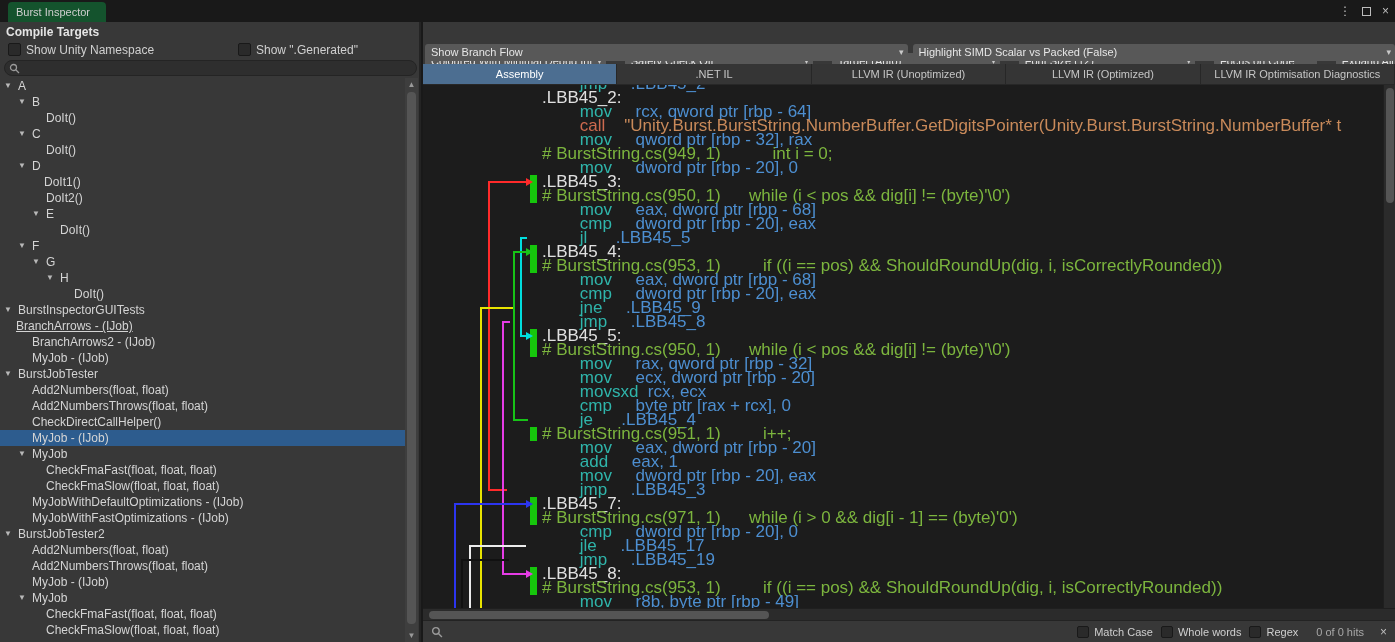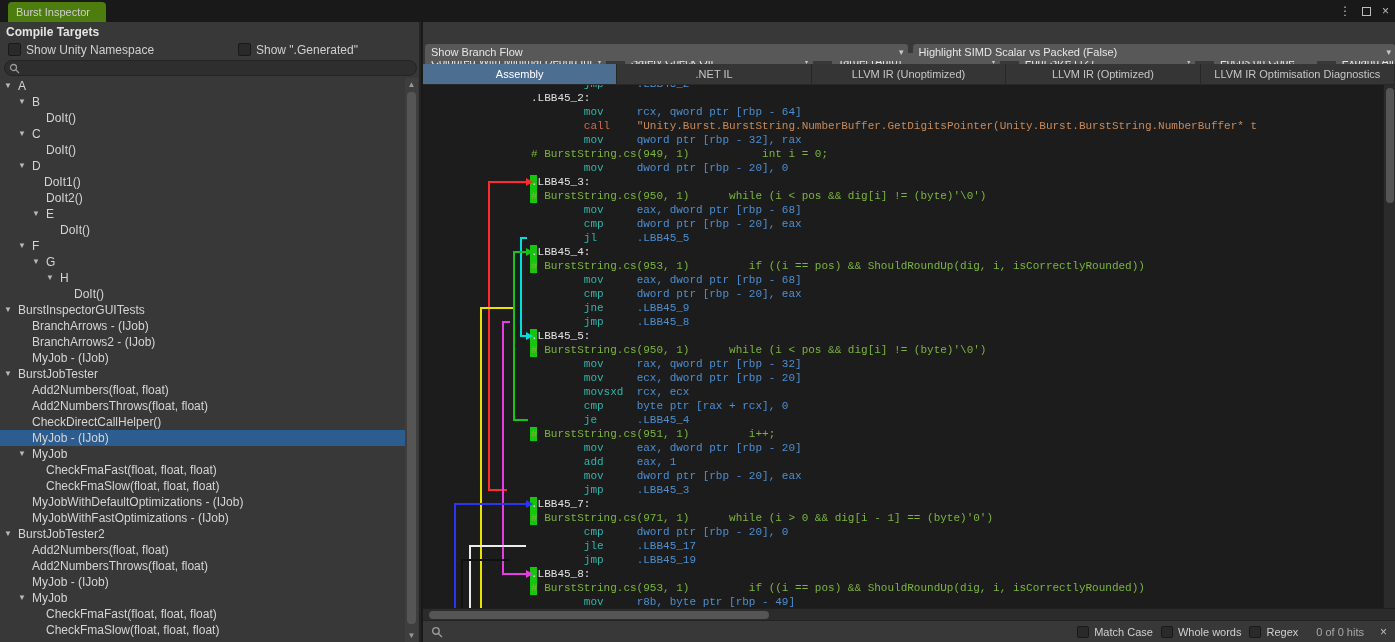--- a/index.html
+++ b/index.html
@@ -1,21 +1,21 @@
 <!DOCTYPE html>
 <html><head>
 <meta charset="utf-8">
 <style>
   * { margin:0; padding:0; box-sizing:border-box; }
   html,body { width:1395px; height:642px; overflow:hidden; }
   body { font-family:"Liberation Sans",sans-serif; background:#191919; position:relative; color:#d4d4d4; }
 
   
   .titlebar { position:absolute; top:0; left:0; width:1395px; height:22px; background:#191919; }
-  .doc-tab { position:absolute; left:8px; top:2px; height:20px; background:#4d7c0f; color:#cfcfcf;
+  .doc-tab { position:absolute; left:8px; top:2px; height:20px; background:#14532d; color:#cfcfcf;
              font-size:11px; line-height:20px; padding:0 16px 0 8px; border-radius:4px 4px 0 0; }
   .win-controls { position:absolute; right:6px; top:0; height:22px; display:flex; align-items:center; gap:11px;
                   color:#bdbdbd; font-size:12px; }
   .win-box { width:9px; height:9px; border:1px solid #bdbdbd; display:inline-block; }
 
   
   .left-panel { position:absolute; top:22px; left:0; width:421px; height:620px; background:#383838;
                 border-right:2px solid #242424; }
   .lp-title { position:absolute; top:3px; left:6px; font-size:12px; font-weight:bold; color:#e4e4e4; }
   .lp-checks { position:absolute; top:21px; left:8px; width:405px; height:15px; font-size:12px; color:#d0d0d0; }
@@ -56,22 +56,22 @@
   #toolbar-row2 > * { flex:1; }
 
   .tabs { position:absolute; top:42px; left:0; width:972px; height:21px; display:flex; background:#282828; }
   .tab { flex:1; background:#353535; border-right:1px solid #272727; border-bottom:1px solid #272727;
          color:#c6c6c6; font-size:11px; line-height:20px; height:21px; text-align:center;
          overflow:hidden; white-space:nowrap; }
   .tab.active { background:#4c6e91; color:#ffffff; }
 
   .code-area { position:absolute; left:0; top:63px; width:972px; height:523px; background:#1c1c1c; overflow:hidden; }
   #arrow-svg { position:absolute; left:0; top:0; pointer-events:none; }
-  #code-lines { position:absolute; top:-8px; left:108px; width:840px; font-family:Liberation Mono, monospace;
-                font-size:11px; line-height:14px; white-space:pre; overflow:hidden; }
+  #code-lines { position:absolute; top:-8px; left:119px; width:840px; font-family:Liberation Sans, sans-serif;
+                font-size:17px; line-height:14px; white-space:pre; overflow:hidden; }
   .code-line { height:14px; }
   .tok-w { color:#e0e0e0; }
   .tok-i { color:#2fb5ab; }
   .tok-c { color:#cd6a4f; }
   .tok-o { color:#4d8fd1; }
   .tok-g { color:#7cb53e; }
   .tok-s { color:#c98a5a; }
 
   .vscroll { position:absolute; right:0; top:63px; width:12px; height:523px; background:#2b2b2b;
              border-left:1px solid #1f1f1f; }
@@ -166,21 +166,21 @@
         <span class="tree-label" style="left: 60px;">H</span>
       </div>
       <div class="tree-row">
         <span class="tree-label" style="left: 74px;">DoIt()</span>
       </div>
       <div class="tree-row">
         <span class="tri" style="left: 4px;">▼</span>
         <span class="tree-label" style="left: 18px;">BurstInspectorGUITests</span>
       </div>
       <div class="tree-row">
-        <span class="tree-label" style="left: 32px;">BranchArrows - (IJob)</span>
+        <span class="tree-label" style="left: 16px; text-decoration: underline;">BranchArrows - (IJob)</span>
       </div>
       <div class="tree-row">
         <span class="tree-label" style="left: 32px; text-align: right;">BranchArrows2 - (IJob)</span>
       </div>
       <div class="tree-row">
         <span class="tree-label" style="left: 32px;">MyJob - (IJob)</span>
       </div>
       <div class="tree-row">
         <span class="tri" style="left: 4px;">▼</span>
         <span class="tree-label" style="left: 18px;">BurstJobTester</span>

